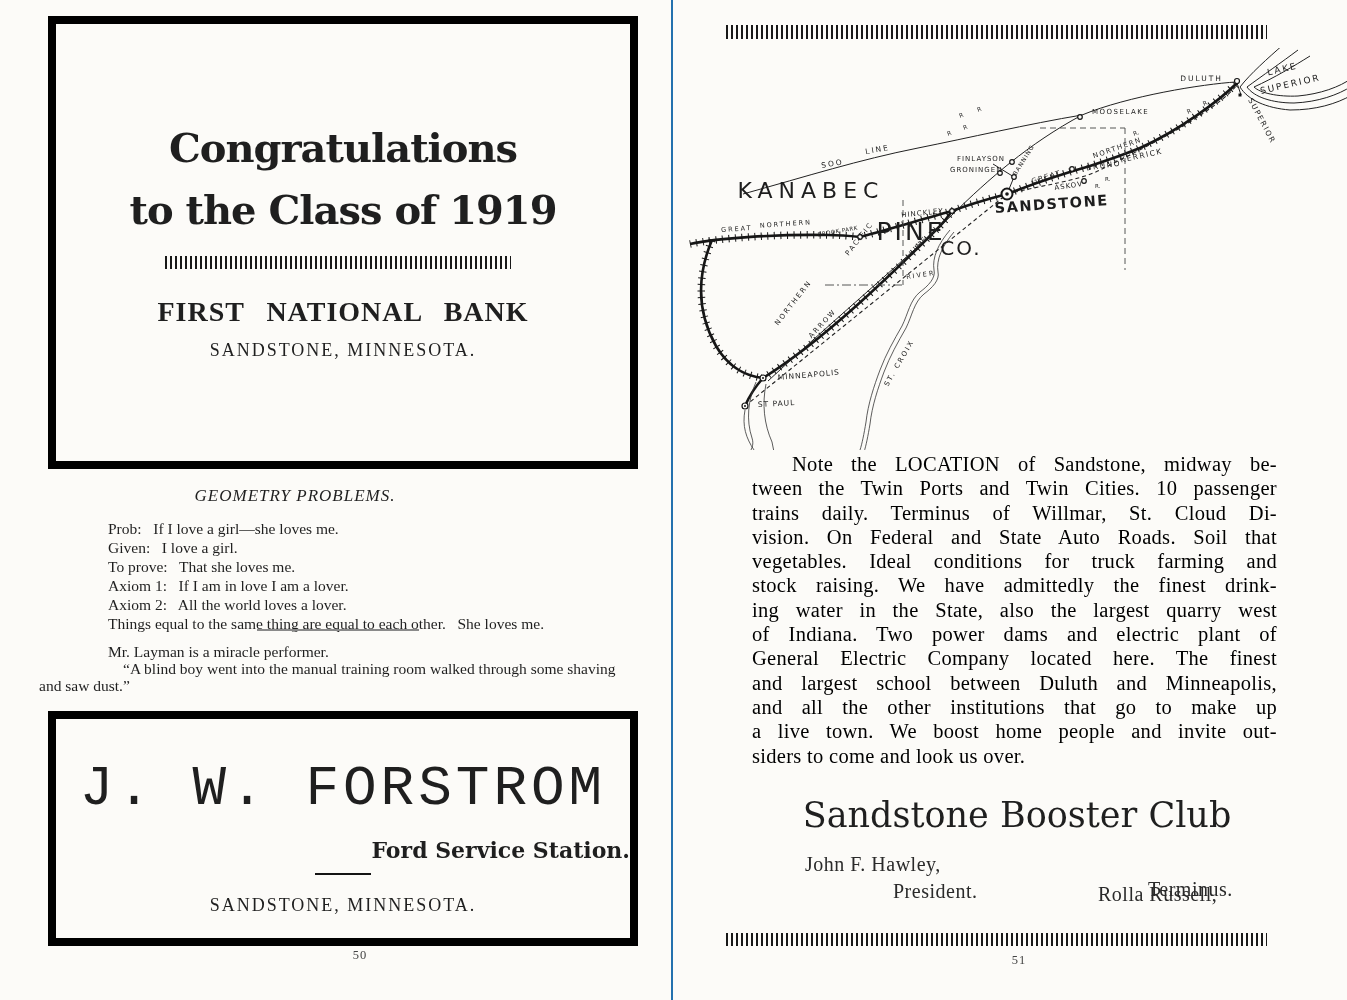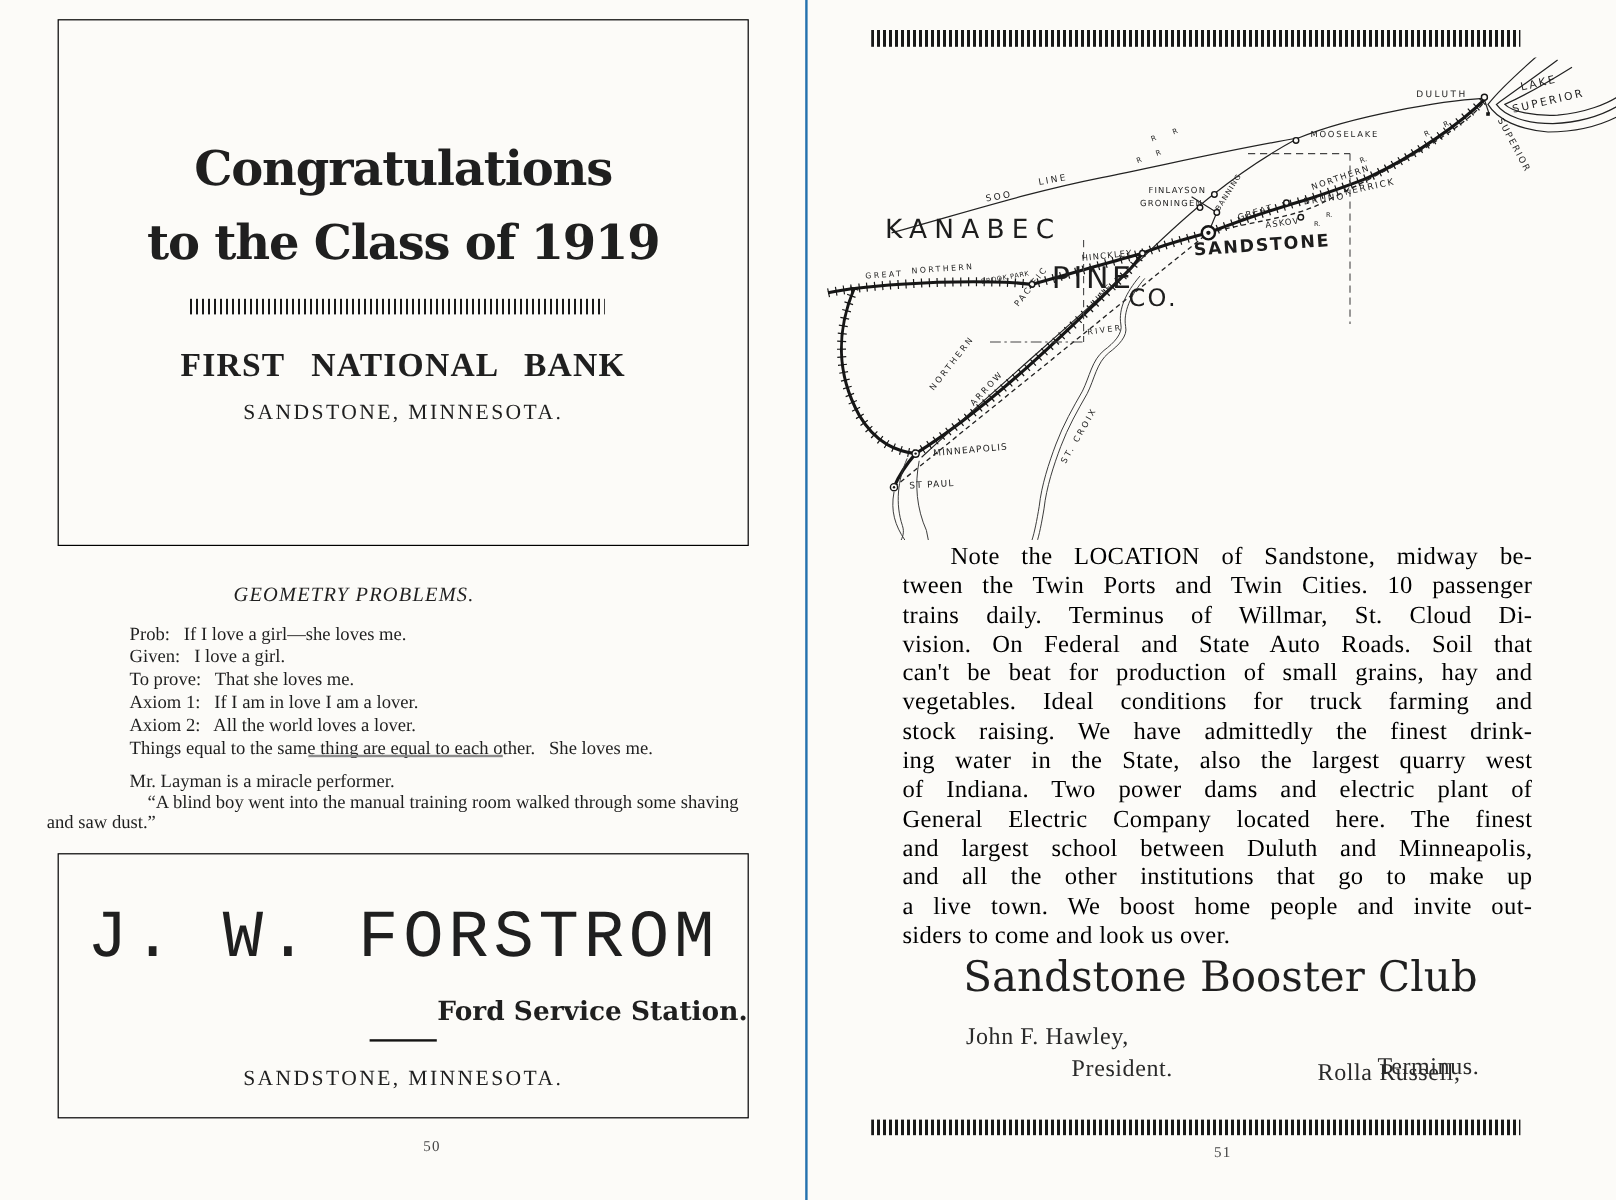--- a/index.html
+++ b/index.html
@@ -10,21 +10,21 @@
   .page.right{left:672px;width:675px;}
   .gutter{position:absolute;left:671px;top:0;width:2px;height:1000px;background:#2471ae;}
 
   
   .comb{position:absolute;background-image:repeating-linear-gradient(90deg,#181818 0 2px,transparent 2px 5px);}
   .comb-top{left:54px;top:25px;width:541px;height:14px;}
   .comb-bottom{left:54px;top:933px;width:541px;height:13px;}
   .comb-bank{left:109px;top:232px;width:346px;height:13px;}
 
   
-  .adbox{position:absolute;border:1px solid #000000;background:#fcfbf8;}
+  .adbox{position:absolute;border:8px solid #000000;background:#fcfbf8;}
   .box1{left:48px;top:16px;width:574px;height:437px;}
   .box2{left:48px;top:711px;width:574px;height:219px;}
   .blackletter{position:absolute;left:0;width:100%;text-align:center;
       font-family:"DejaVu Serif",serif;font-weight:700;font-size:40px;line-height:1;letter-spacing:-1px;}
   .bl1{top:104px;} .bl2{top:166px;}
   .bank-name{position:absolute;left:0;top:272px;width:100%;text-align:center;
       font-family:"Liberation Serif",serif;font-weight:700;font-size:28px;letter-spacing:1px;word-spacing:14px;}
   .bank-loc{position:absolute;left:0;top:316px;width:100%;text-align:center;
       font-size:18px;letter-spacing:2px;}
 
@@ -221,21 +221,20 @@
           <text x="407" y="140" font-size="5.5" text-anchor="start">R.</text>
           <text x="417" y="133" font-size="5.5" text-anchor="start">R.</text>
         </g>
     </svg>
 
     <div id="article-lines" class="article">
         <div class="art-line first">Note the LOCATION of Sandstone, midway be-</div>
         <div class="art-line">tween the Twin Ports and Twin Cities.  10 passenger</div>
         <div class="art-line">trains daily.  Terminus of Willmar, St. Cloud Di-</div>
         <div class="art-line">vision.  On Federal and State Auto Roads.  Soil that</div>
-        <div class="art-line">can't be beat for production of small grains, hay and</div>
         <div class="art-line">vegetables.  Ideal conditions for truck farming and</div>
         <div class="art-line">stock raising.  We have admittedly the finest drink-</div>
         <div class="art-line">ing water in the State, also the largest quarry west</div>
         <div class="art-line">of Indiana.  Two power dams and electric plant of</div>
         <div class="art-line">General Electric Company located here.  The finest</div>
         <div class="art-line">and largest school between Duluth and Minneapolis,</div>
         <div class="art-line">and all the other institutions that go to make up</div>
         <div class="art-line">a live town.  We boost home people and invite out-</div>
         <div class="art-line last">siders to come and look us over.</div>
       </div>

